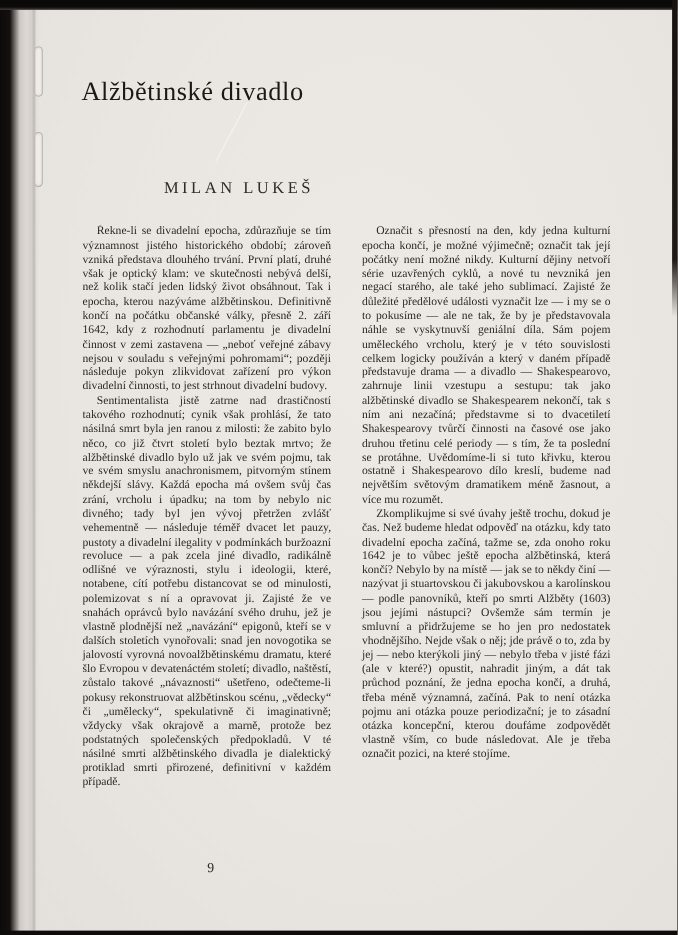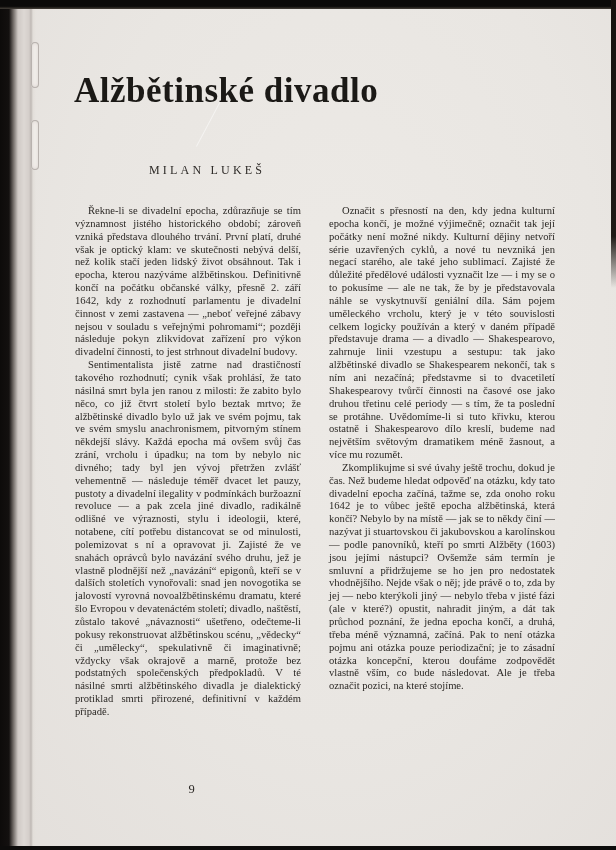--- a/index.html
+++ b/index.html
@@ -53,27 +53,27 @@
   .scratch {
     position: absolute; background: rgba(255,255,255,0.5); z-index: 1;
     transform: rotate(28deg);
   }
   .scratch.s1 { left: 210px; top: 90px;  width: 1px; height: 60px; }
   .scratch.s2 { left: 470px; top: 300px; width: 1px; height: 40px; transform: rotate(-35deg); }
 
   
   .title {
     position: absolute; left: 74px; top: 48px;
-    font-size: 35px; line-height: 40px; font-weight: 700;
+    font-size: 24px; line-height: 40px; font-weight: 400;
     letter-spacing: 0.5px; color: #1b1916;
     z-index: 2;
   }
   .author {
     position: absolute; left: 149px; top: 163px;
-    font-size: 12px; letter-spacing: 3.2px; color: #2e2b28;
+    font-size: 15px; letter-spacing: 3.2px; color: #2e2b28;
     z-index: 2;
   }
   .columns {
     position: absolute; left: 75px; top: 205px; width: 480px; height: 572px;
     display: flex; gap: 28px; overflow: hidden;
     z-index: 2;
     justify-content: flex-end;
   }
   .col { width: 233px; }
   .col p {

